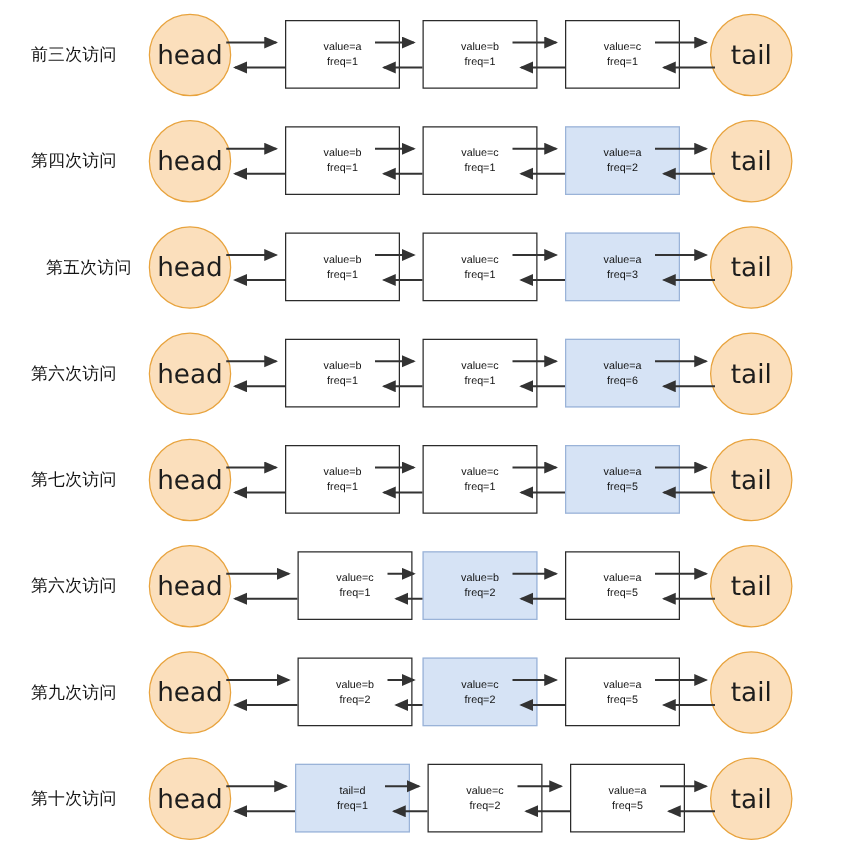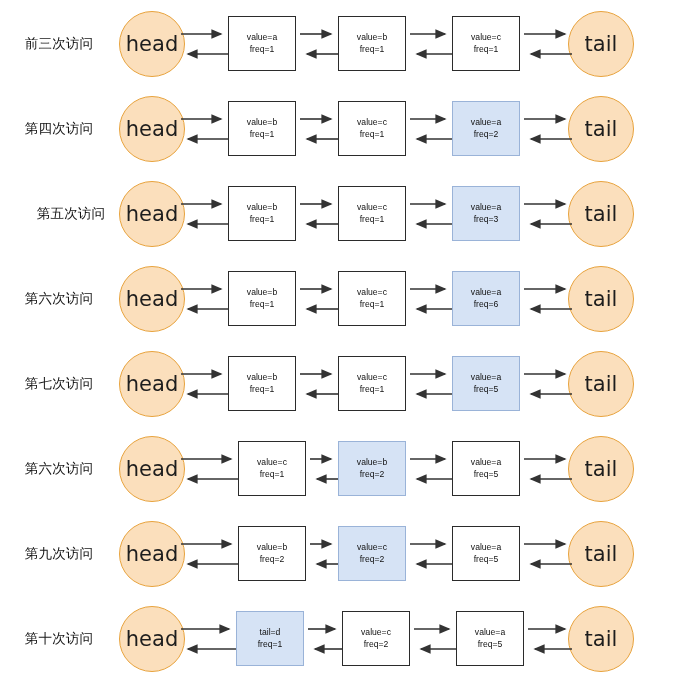--- a/index.html
+++ b/index.html
@@ -50,21 +50,21 @@
     font-size: 21px;
     color: #1d1d1d;
     font-family: "DejaVu Sans", "Liberation Sans", sans-serif;
     box-sizing: border-box;
   }
   .node-ellipse.head { left: 119px; }
   .node-ellipse.tail { left: 568px; }
 
   .node-box {
     position: absolute;
-    width: 68px;
+    width: 92px;
     height: 55px;
     box-sizing: border-box;
     background: #ffffff;
     border: 1.4px solid #2b2b2b;
     display: flex;
     flex-direction: column;
     align-items: center;
     justify-content: center;
     line-height: 1.35;
     font-size: 8.6px;

